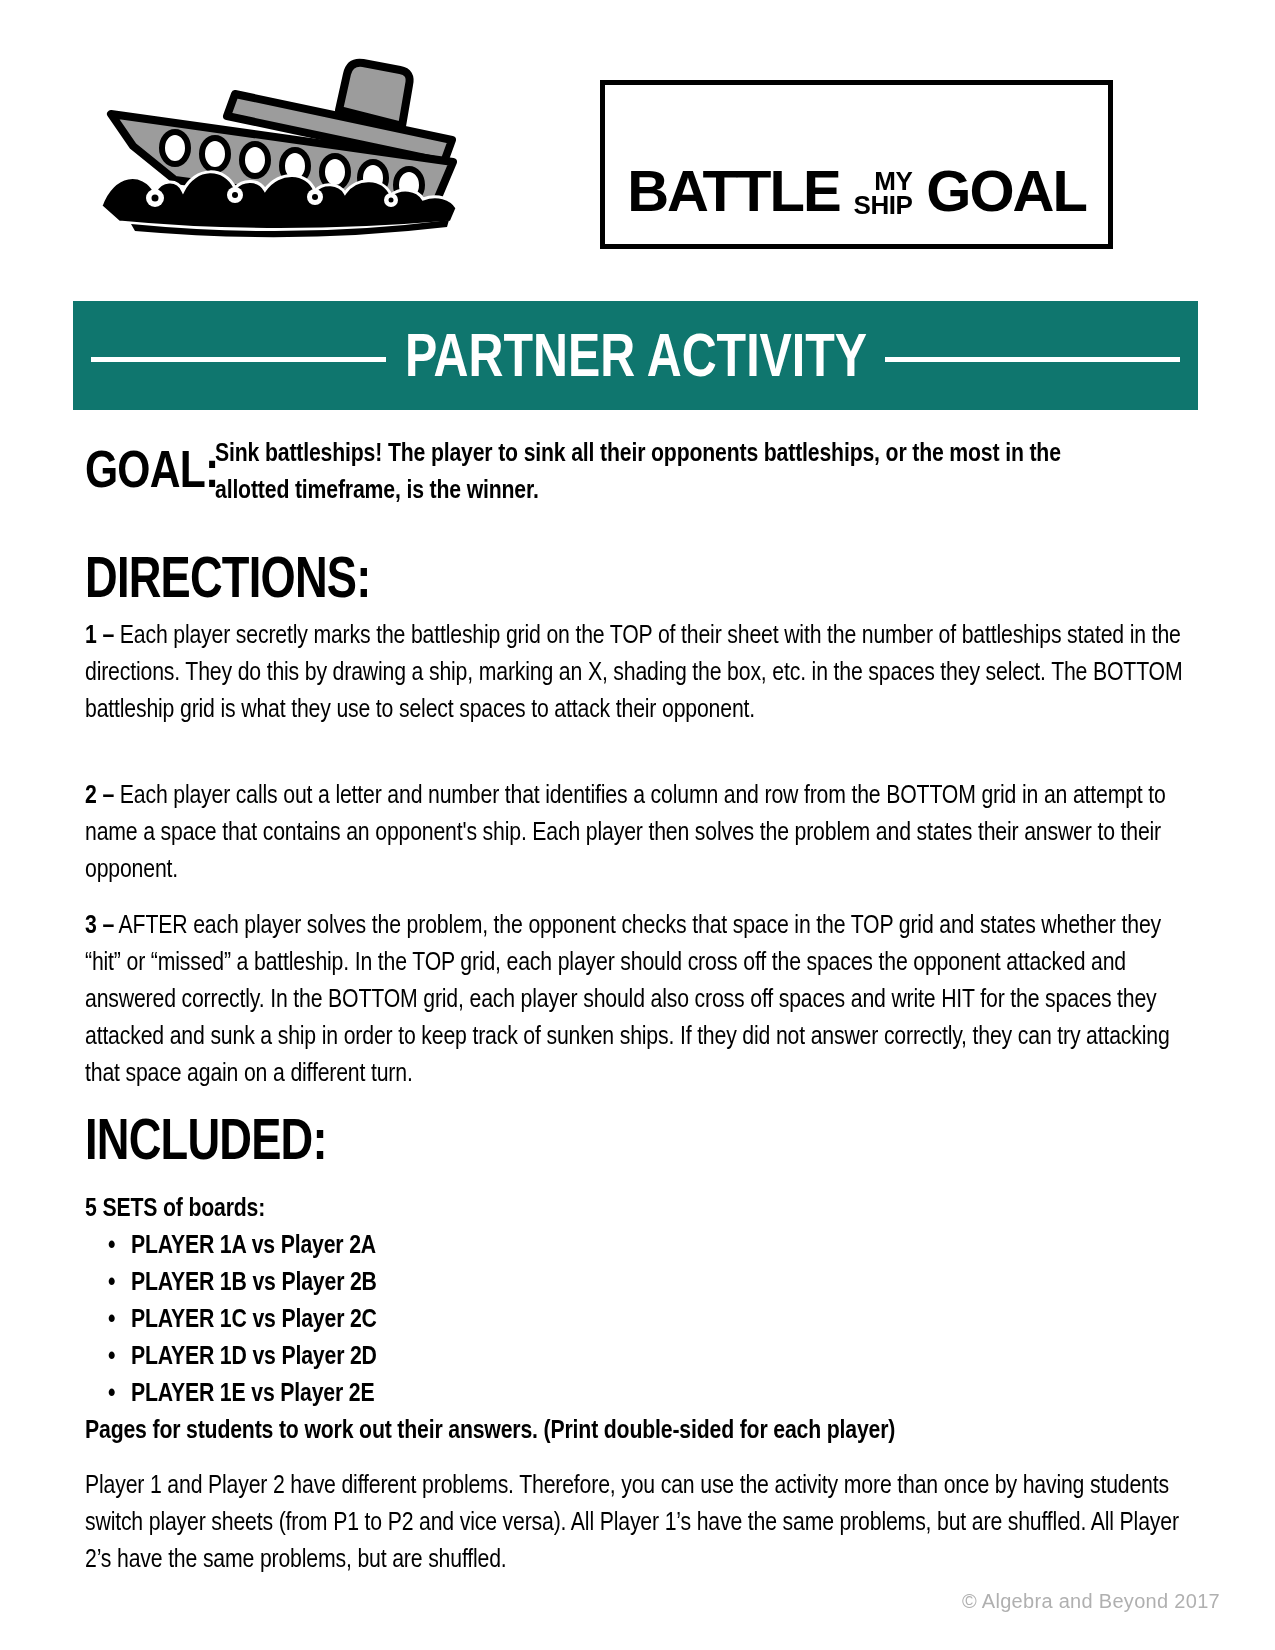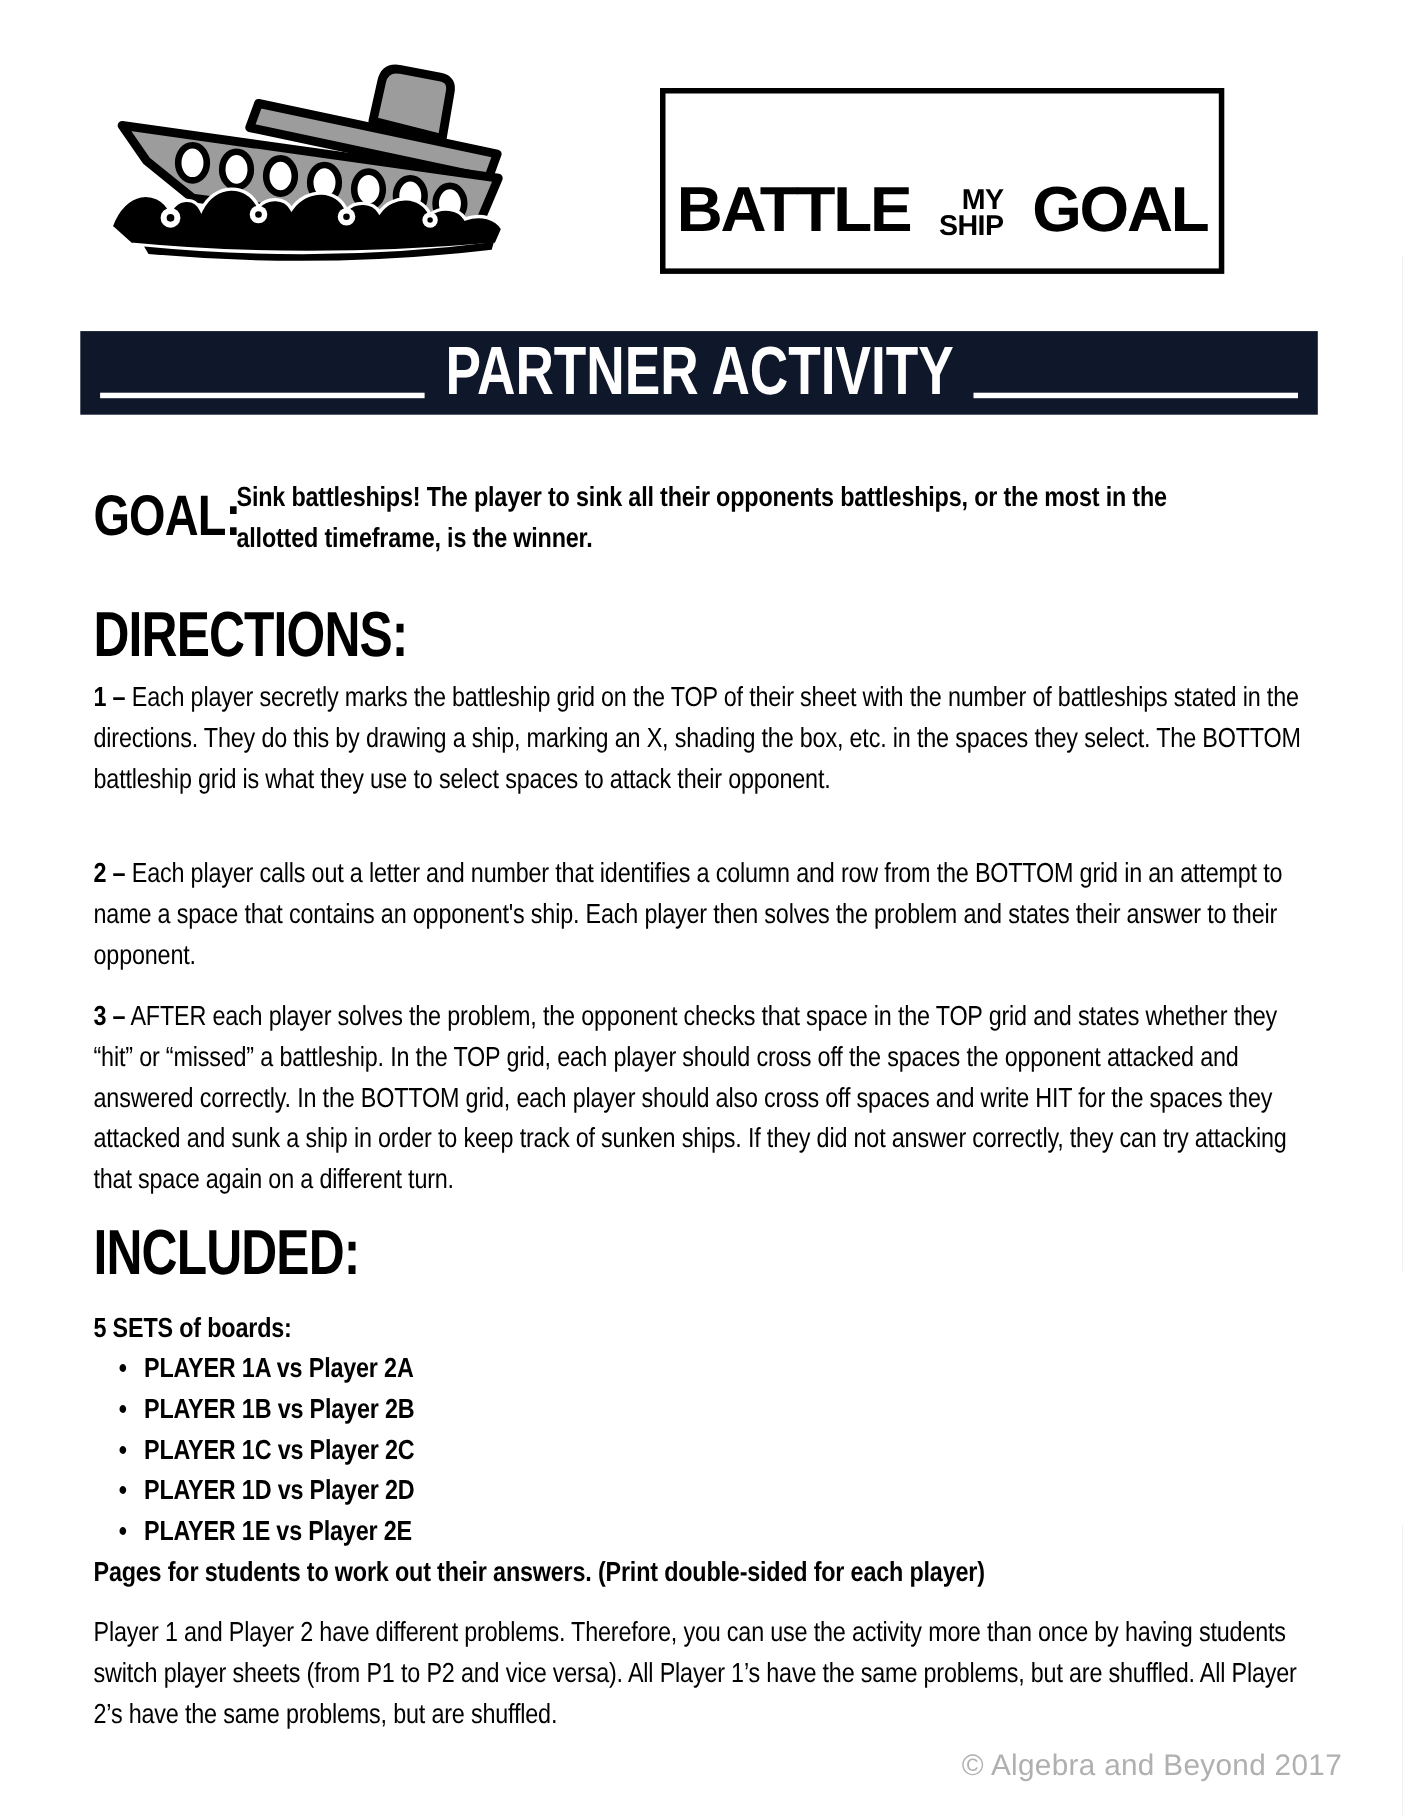--- a/index.html
+++ b/index.html
@@ -16,37 +16,37 @@
   
   .ship {
     position:absolute; left:95px; top:48px;
     width:400px; height:190px;
   }
   .logo-box {
     position:absolute; left:600px; top:80px;
     width:503px; height:135px;
     border:5px solid #000;
     display:flex; align-items:flex-end; justify-content:center;
-    gap:26px; padding-bottom:24px; box-sizing:content-box;
+    gap:14px; padding-bottom:24px; box-sizing:content-box;
     background:#fff;
   }
   .logo-big {
     font-size:58px; font-weight:700; letter-spacing:-2px; line-height:1;
   }
   .logo-stack {
     display:flex; flex-direction:column; align-items:flex-end;
     font-size:26px; font-weight:700; line-height:0.95;
     letter-spacing:-0.5px; padding-bottom:2px;
   }
 
   
   .banner {
     position:absolute; left:73px; top:301px;
-    width:1125px; height:76px;
-    background:#0f172a;
+    width:1125px; height:109px;
+    background:#0f766e;
   }
   .banner-rule {
     position:absolute; top:56px; height:5px; background:#fff;
   }
   .rule-left  { left:18px;  width:295px; }
   .rule-right { right:18px; width:295px; }
   .banner-title {
     position:absolute; left:50%; top:50%;
     transform:translate(-50%,-52%) scaleX(0.78);
     color:#fff; font-size:62px; font-weight:700;
@@ -97,21 +97,21 @@
     content:"\2022";
     position:absolute; left:27px; top:0;
     font-size:25px;
   }
 
   .pages-note { left:85px; top:1411px; font-weight:700; width:1294px; }
   .final-para { left:85px; top:1466px; width:1294px; }
 
   .footer {
     position:absolute; right:55px; top:1590px;
-    font-size:27px; color:#b0b0b0; letter-spacing:0.3px;
+    font-size:20px; color:#b0b0b0; letter-spacing:0.3px;
   }
 </style>
 </head>
 <body>
 
 <div class="page">
 
   <div class="ship">
     <svg viewBox="0 0 400 190" width="400" height="190">
       <g stroke="#000" stroke-linejoin="round">

